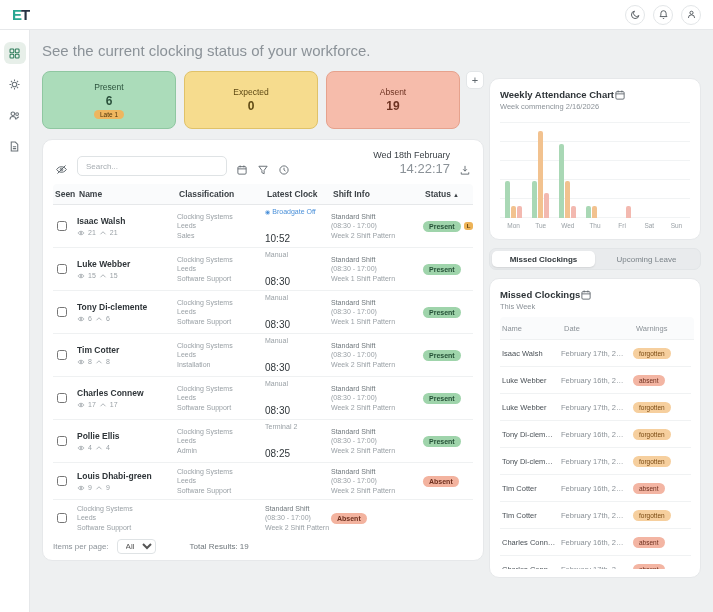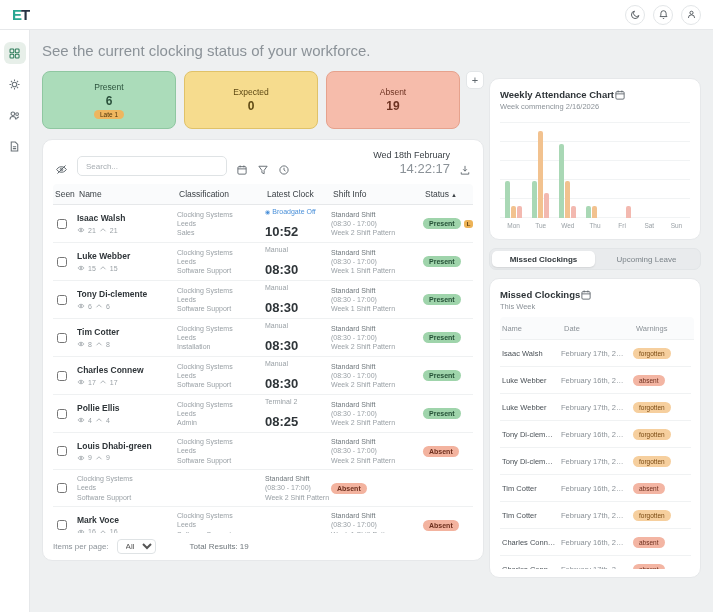--- a/index.html
+++ b/index.html
@@ -42,35 +42,35 @@
   .table-panel{margin-top:10px;background:#fff;border:1px solid #e6e8ea;border-radius:10px;padding:8px 10px 6px;height:422px;display:flex;flex-direction:column;overflow:hidden}
   .toolbar{display:flex;align-items:flex-end;gap:9px;padding:2px 2px 8px}
   .tool-icon{color:#5f676d;cursor:pointer}
   .search{width:150px;height:20px;border:1px solid #dfe3e5;border-radius:5px;font-size:8px;padding:0 8px;color:#555;background:#fff;font-family:"Liberation Sans",sans-serif}
   .search::placeholder{color:#a7adb2}
   .date-block{margin-left:auto;text-align:right}
   .date-main{font-size:9px;color:#3c4247}
   .date-time{font-size:13px;color:#8b9298;margin-top:1px}
 
   .thead,.trow{display:grid;grid-template-columns:24px 100px 88px 66px 92px 1fr;align-items:center}
-  .thead{font-size:8.5px;font-weight:normal;color:#3c4247;border-bottom:1px solid #e6e8ea;background:#fafbfc;padding:5px 0;border-radius:4px 4px 0 0}
+  .thead{font-size:8.5px;font-weight:bold;color:#3c4247;border-bottom:1px solid #e6e8ea;background:#fafbfc;padding:5px 0;border-radius:4px 4px 0 0}
   .th{padding-left:2px}
   .sort-arrow{font-size:6px;margin-left:2px;color:#3c4247}
   .tbody{flex:1;overflow:hidden}
   .trow{border-bottom:1px solid #eff1f2;min-height:37px;padding:3px 0;font-size:8px}
   .seen-cell{display:flex;justify-content:flex-start;padding-left:4px}
   .seen-cb{width:10px;height:10px;accent-color:#2e7d5b;cursor:pointer}
   .emp-name{font-size:8.5px;color:#2f3539;font-weight:bold}
   .emp-counts{display:flex;align-items:center;gap:3px;margin-top:3px;color:#9aa1a6;font-size:7px}
   .emp-counts svg{color:#9aa1a6}
   .cls-line{font-size:7px;color:#9aa1a6;line-height:1.3}
   .clock-label{font-size:7px;color:#9aa1a6}
   .clock-label.v-remote{color:#4a90d9}
   .clock-label.v-remote::before{content:"◉";font-size:6px;margin-right:2px}
-  .clock-time{font-size:13px;font-weight:bold;color:#2f3539;margin-top:9px}
+  .clock-time{font-size:10px;font-weight:normal;color:#2f3539;margin-top:18px}
   .shift1{font-size:7px;color:#6f777c;line-height:1.3}
   .shift-line{font-size:7px;color:#9aa1a6;line-height:1.3}
   .status-cell{display:flex;align-items:center;gap:3px;padding-right:2px}
   .pill{font-size:7px;font-weight:bold;padding:2px 6px;border-radius:8px;white-space:nowrap}
   .pill.v-present{background:#9fd4ab;color:#234f35}
   .pill.v-absent{background:#f3b39f;color:#6d2f1d}
   .flags{margin-left:auto;display:flex;gap:2px}
   .flag{font-size:6px;font-weight:bold;padding:1px 3px;border-radius:3px;background:#edb357;color:#5a3c0d}
 
   .tfoot{margin-top:auto;display:flex;align-items:center;gap:8px;padding-top:6px;font-size:8px;color:#8b9298}

